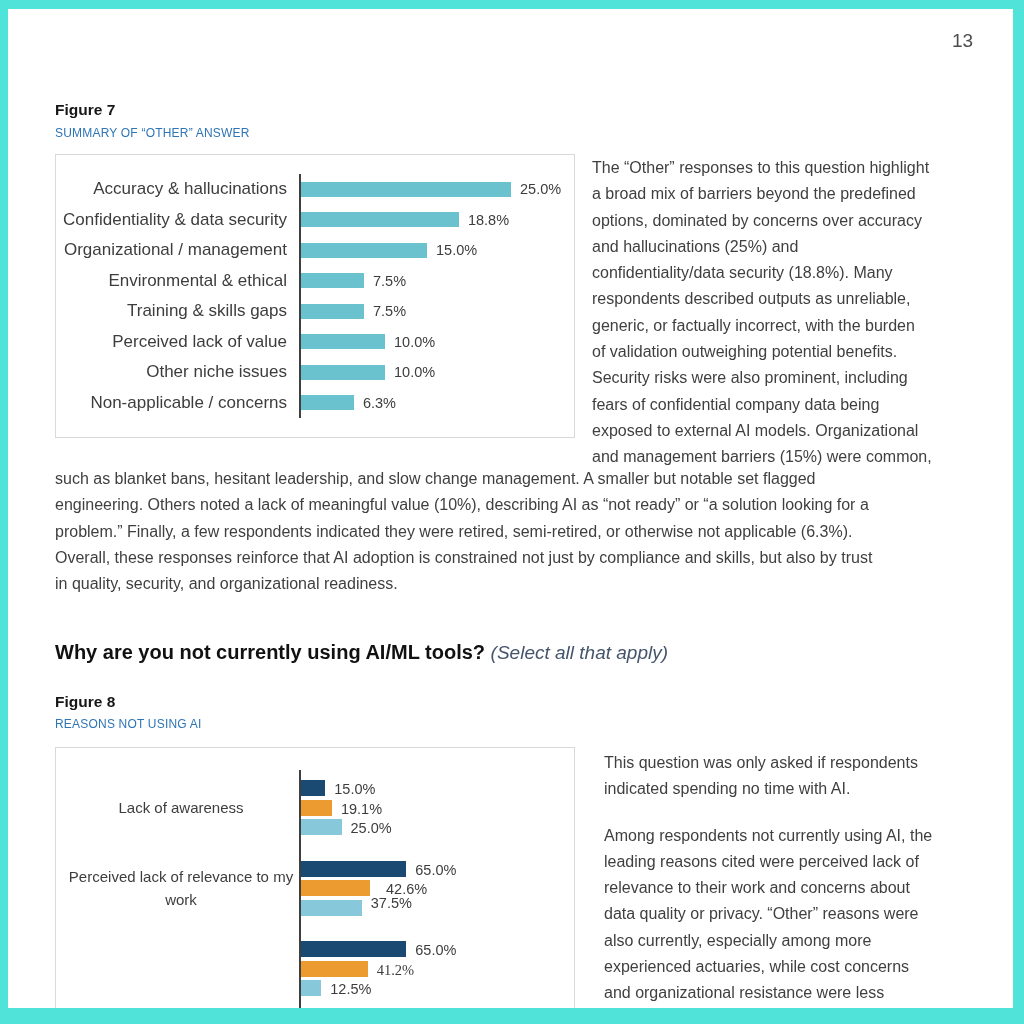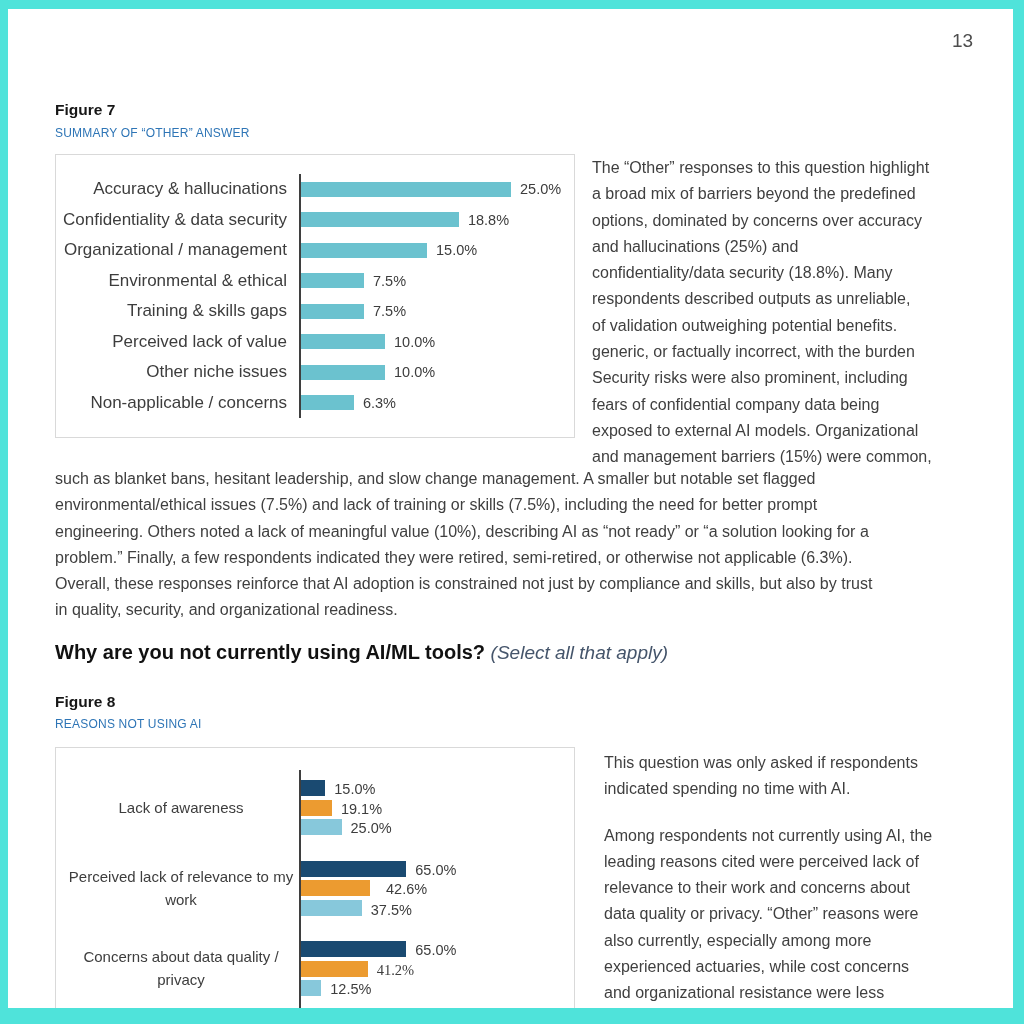--- a/index.html
+++ b/index.html
@@ -114,30 +114,29 @@
       </div>
     </div>
 
   <div class="tcol" id="fig7-side">
       <div class="tline">The “Other” responses to this question highlight</div>
       <div class="tline">a broad mix of barriers beyond the predefined</div>
       <div class="tline">options, dominated by concerns over accuracy</div>
       <div class="tline">and hallucinations (25%) and</div>
       <div class="tline">confidentiality/data security (18.8%). Many</div>
       <div class="tline">respondents described outputs as unreliable,</div>
+      <div class="tline">generic, or factually incorrect, with the burden</div>
       <div class="tline">of validation outweighing potential benefits.</div>
-      <div class="tline">generic, or factually incorrect, with the burden</div>
       <div class="tline">Security risks were also prominent, including</div>
       <div class="tline">fears of confidential company data being</div>
       <div class="tline">exposed to external AI models. Organizational</div>
       <div class="tline">and management barriers (15%) were common,</div>
     </div>
   <div class="tcol" id="body-text">
       <div class="tline">such as blanket bans, hesitant leadership, and slow change management. A smaller but notable set flagged</div>
-      <div class="tline">environmental/ethical issues (7.5%) and lack of training or skills (7.5%), including the need for better prompt</div>
       <div class="tline">engineering. Others noted a lack of meaningful value (10%), describing AI as “not ready” or “a solution looking for a</div>
       <div class="tline">problem.” Finally, a few respondents indicated they were retired, semi-retired, or otherwise not applicable (6.3%).</div>
       <div class="tline">Overall, these responses reinforce that AI adoption is constrained not just by compliance and skills, but also by trust</div>
       <div class="tline">in quality, security, and organizational readiness.</div>
     </div>
 
   <div class="q-heading"><span class="q-bold">Why are you not currently using AI/ML tools?</span> <span class="q-italic">(Select all that apply)</span></div>
 
   <div class="fig-label" id="fig8-label">Figure 8</div>
   <div class="fig-title" id="fig8-title" style="color: rgb(46, 117, 182);">REASONS NOT USING AI</div>
@@ -150,22 +149,21 @@
       <div class="c2bar" style="left: 245px; top: 51.5px; width: 30.942px; background: rgb(236, 155, 48);"></div>
       <span class="c2val" style="left: 284.942px; top: 52.5px;">19.1%</span>
       <div class="c2bar" style="left: 245px; top: 71px; width: 40.5px; background: rgb(135, 200, 219);"></div>
       <span class="c2val" style="left: 294.5px; top: 72px;">25.0%</span>
       <div class="c2label" style="top: 110.5px; height: 58px;">Perceived lack of relevance to my work</div>
       <div class="c2bar" style="left: 245px; top: 112.5px; width: 105.3px; background: rgb(26, 74, 113);"></div>
       <span class="c2val" style="left: 359.3px; top: 113.5px;">65.0%</span>
       <div class="c2bar" style="left: 245px; top: 132px; width: 69.012px; background: rgb(236, 155, 48);"></div>
       <span class="c2val" style="left: 323.012px; top: 133px; margin-left: 7px;">42.6%</span>
       <div class="c2bar" style="left: 245px; top: 151.5px; width: 60.75px; background: rgb(135, 200, 219);"></div>
-      <span class="c2val" style="left: 314.75px; top: 154px; text-align: right;">37.5%</span>
-      <div class="c2label" style="top: 191px; height: 58px;">Concerns about data quality / privacy</div>
+      <span class="c2val" style="left: 314.75px; top: 147px; text-align: right;">37.5%</span>
       <div class="c2bar" style="left: 245px; top: 193px; width: 105.3px; background: rgb(26, 74, 113);"></div>
       <span class="c2val" style="left: 359.3px; top: 194px;">65.0%</span>
       <div class="c2bar" style="left: 245px; top: 212.5px; width: 66.744px; background: rgb(236, 155, 48);"></div>
       <span class="c2val" style="left: 320.744px; top: 213.5px; font-family: Liberation Serif, serif;">41.2%</span>
       <div class="c2bar" style="left: 245px; top: 232px; width: 20.25px; background: rgb(135, 200, 219);"></div>
       <span class="c2val" style="left: 274.25px; top: 233px;">12.5%</span>
     </div>
 
   <div class="tcol" id="fig8-side">
       <div class="tline">This question was only asked if respondents</div>

